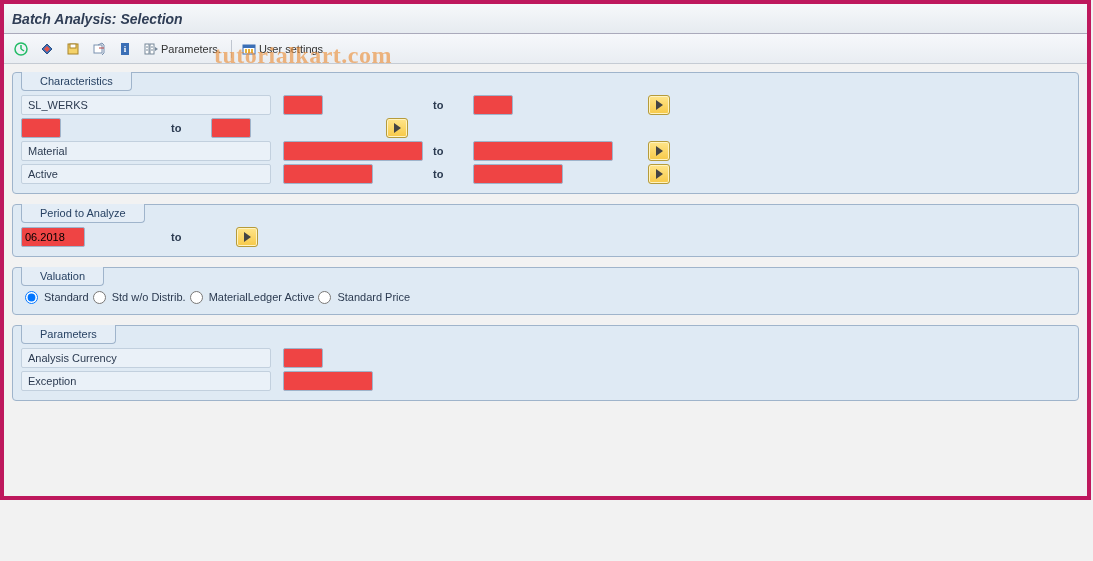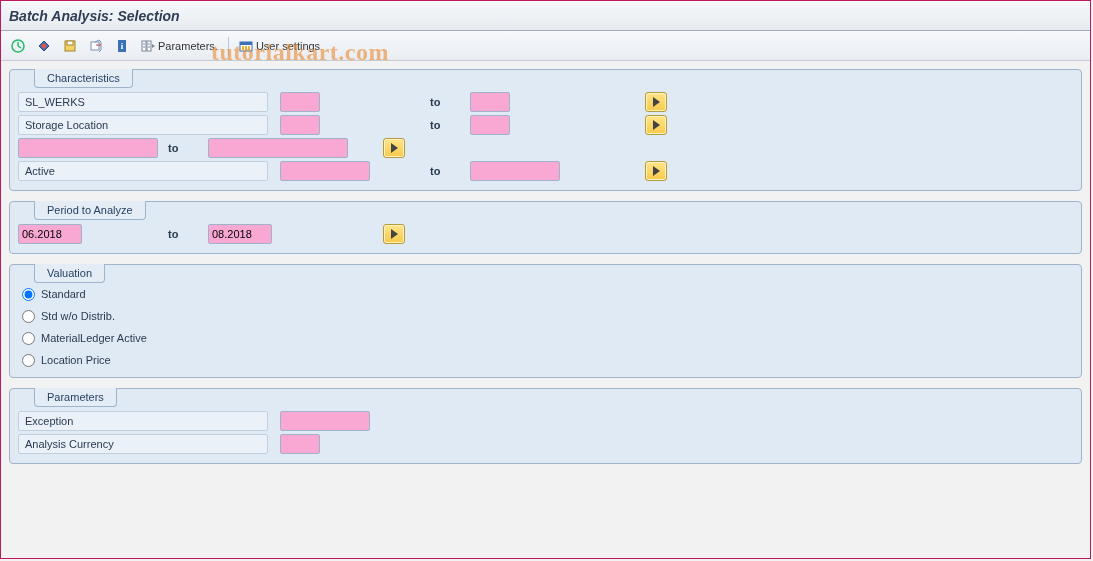--- a/index.html
+++ b/index.html
@@ -7,24 +7,24 @@
     font-family: Arial, Helvetica, sans-serif;
     font-size: 11px;
     background: #f2f2f2;
     color: #333;
     width: 1093px;
     height: 561px;
     overflow: hidden;
     position: relative;
   }
   .frame {
-    border: 1px solid #be185d;
+    border: 4px solid #be185d;
     background: #f2f2f2;
     width:1091px;
-    height:559px;
+    height:500px;
     margin:0;
     position:relative;
   }
   .title-bar {
     height: 30px;
     background: linear-gradient(#f6f8fa, #e6ebf0);
     border-bottom: 1px solid #aab;
     display: flex;
     align-items: center;
     padding: 0 8px;
@@ -64,26 +64,26 @@
   .groupbox {
     border: 1px solid #9fb4cb;
     border-radius: 4px;
     background: #dfeaf4;
     margin-bottom: 10px;
     position: relative;
   }
   .groupbox .gtitle {
     position: absolute;
     top: -1px;
-    left: 24px;
+    left: 8px;
     background: #e4edf6;
     border: 1px solid #9fb4cb;
     border-top: 0;
     border-radius: 0 0 4px 4px;
-    padding: 2px 12px;
+    padding: 2px 18px;
     font-size: 11px;
     color: #284263;
     line-height: 14px;
   }
   .gbody { padding: 20px 8px 8px 8px; }
   .row { display: flex; align-items: center; height: 23px; margin-bottom: 0px; gap:0; }
   .lblcell {
     width: 250px;
     background: #eaf1f8;
     border: 1px solid #c2d0de;
@@ -93,21 +93,21 @@
     padding: 0 6px;
     border-radius: 2px;
     margin-right: 12px;
     color:#2b3a50;
     font-size:11px;
   }
   input[type=text]{
     height: 20px;
     border: 1px solid #9fb4cb;
     border-radius: 2px;
-    background:#f9a8d4;
+    background:#ef4444;
     font-size:11px;
     padding:0 3px;
     font-family:inherit;
   }
   .w-s { width: 40px;}
   .w-m { width: 64px;}
   .w-l { width: 140px;}
   .selbtn {
     width: 22px; height: 20px;
     border: 1px solid #b69b3a;
@@ -117,21 +117,21 @@
     cursor:pointer;
     margin-left: 25px;
     box-shadow: inset 0 0 0 1px #fff3c0;
   }
   .arrow-right {
     width:0;height:0;border-top:5px solid transparent;border-bottom:5px solid transparent;border-left:7px solid #444;
   }
   .col-from { width: 150px; display:flex; align-items:center; }
   .col-to-lbl { width: 40px; text-align:left; color:#2b3a50;font-weight:bold; }
   .col-to { width: 150px; display:flex; align-items:center; }
-  .radio-col { display:flex; flex-direction:column; gap:4px; padding-left:4px;}
+  .radio-col { display:flex; flex-direction:row; gap:4px; padding-left:4px;}
   .radio-opt { display:flex; align-items:center; gap:6px; height:18px;}
   .radio-opt input { width:13px;height:13px;}
   .radio-opt label { font-size:11px;color:#2b3a50;}
   .watermark {
     position:absolute; left:210px; top:38px; font-size:24px; font-weight:bold; color:#ec8a2f; opacity:.6; letter-spacing:.5px; pointer-events:none;
     font-family: Georgia,serif;
   }
   .col-btn { width:60px; display:flex; align-items:center;}
   svg { display:block;}
 </style>
@@ -218,35 +218,35 @@
           <div class="col-to">
               <input type="text" class="w-s" value="" style="">
             </div>
           <div class="col-btn">
               <div class="selbtn">
                 <span class="arrow-right"></span>
               </div>
             </div>
         </div>
         <div class="row">
-          <div class="lblcell">Storage Location</div>
           <div class="col-from">
               <input type="text" class="w-s" value="" style="">
             </div>
           <div class="col-to-lbl">to</div>
           <div class="col-to">
               <input type="text" class="w-s" value="" style="">
             </div>
           <div class="col-btn">
               <div class="selbtn">
                 <span class="arrow-right"></span>
               </div>
             </div>
         </div>
         <div class="row">
+          <div class="lblcell">Material</div>
           <div class="col-from">
               <input type="text" class="w-l" value="" style="">
             </div>
           <div class="col-to-lbl">to</div>
           <div class="col-to">
               <input type="text" class="w-l" value="" style="">
             </div>
           <div class="col-btn">
               <div class="selbtn">
                 <span class="arrow-right"></span>
@@ -272,23 +272,20 @@
     </div>
 
     <div class="groupbox">
       <div class="gtitle">Period to Analyze</div>
       <div class="gbody">
         <div class="row">
           <div class="col-from">
               <input type="text" class="w-m" value="06.2018" style="">
             </div>
           <div class="col-to-lbl">to</div>
-          <div class="col-to">
-              <input type="text" class="w-m" value="08.2018" style="">
-            </div>
           <div class="col-btn">
               <div class="selbtn">
                 <span class="arrow-right"></span>
               </div>
             </div>
         </div>
       </div>
     </div>
 
     <div class="groupbox">
@@ -302,38 +299,38 @@
           <div class="radio-opt">
             <input type="radio" name="val" style="">
             <label>Std w/o Distrib.</label>
           </div>
           <div class="radio-opt">
             <input type="radio" name="val" style="">
             <label>MaterialLedger Active</label>
           </div>
           <div class="radio-opt">
             <input type="radio" name="val" style="">
-            <label>Location Price</label>
+            <label>Standard Price</label>
           </div>
         </div>
       </div>
     </div>
 
     <div class="groupbox">
       <div class="gtitle">Parameters</div>
       <div class="gbody">
         <div class="row">
+          <div class="lblcell">Analysis Currency</div>
+          <div class="col-from">
+              <input type="text" class="w-s" value="" style="">
+            </div>
+        </div>
+        <div class="row">
           <div class="lblcell">Exception</div>
           <div class="col-from">
               <input type="text" style="width: 90px;" value="">
-            </div>
-        </div>
-        <div class="row">
-          <div class="lblcell">Analysis Currency</div>
-          <div class="col-from">
-              <input type="text" class="w-s" value="" style="">
             </div>
         </div>
       </div>
     </div>
 
   </div>
 </div>
 
 </body></html>

